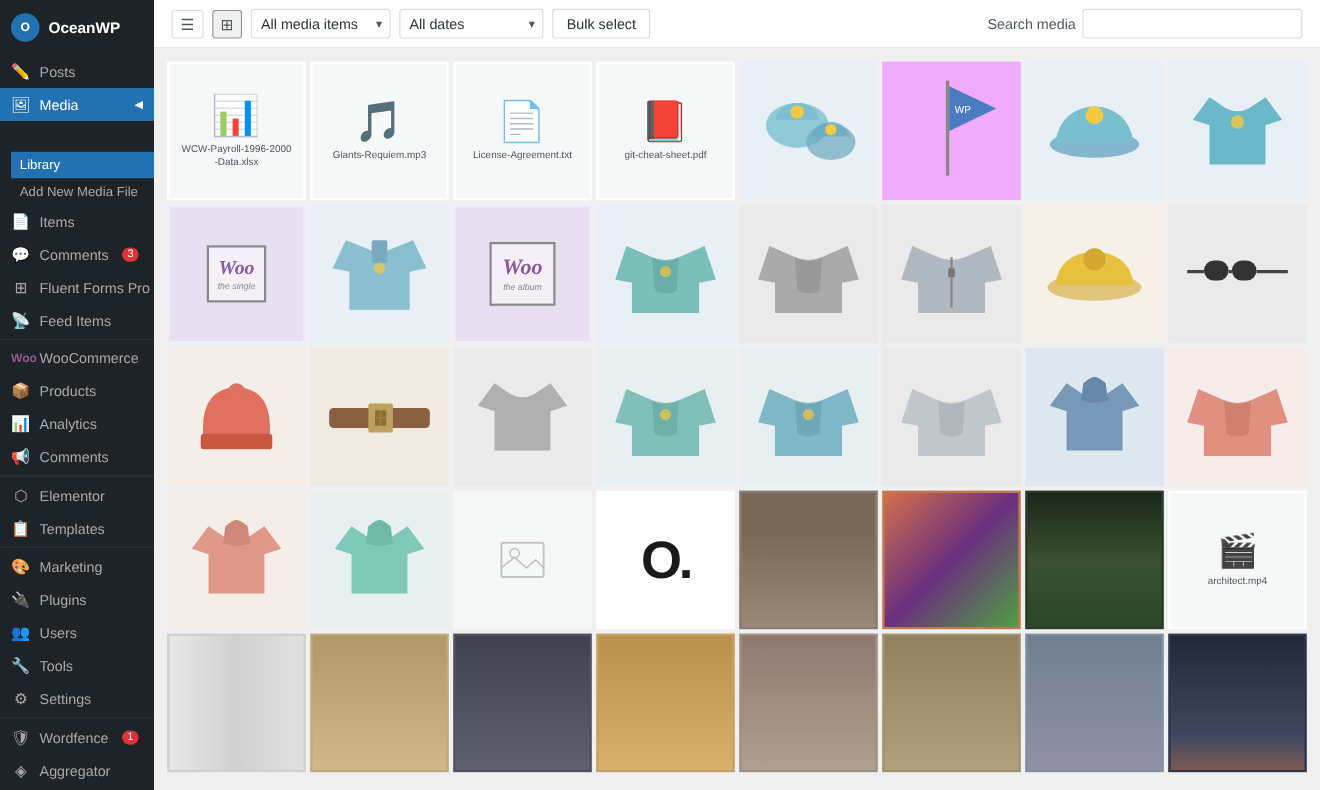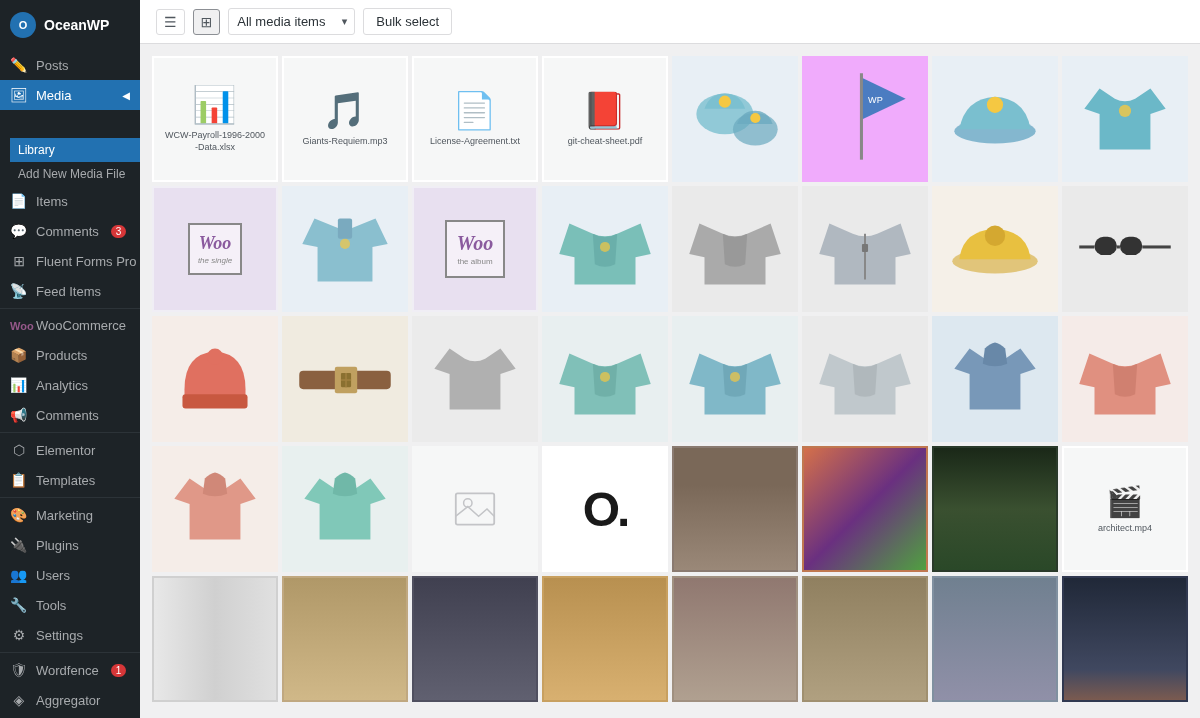--- a/index.html
+++ b/index.html
@@ -320,23 +320,34 @@
     <div class="select-wrap">
       <select>
         <option>All media items</option>
         <option>Images</option>
         <option>Audio</option>
         <option>Video</option>
         <option>Documents</option>
       </select>
     </div>
 
+    <div class="select-wrap">
+      <select>
+        <option>All dates</option>
+        <option>January 2024</option>
+        <option>December 2023</option>
+      </select>
+    </div>
 
     <button class="bulk-select-btn">Bulk select</button>
 
+    <div class="search-wrap">
+      <label class="search-label">Search media</label>
+      <input type="text" class="search-input" style="">
+    </div>
   </div>
 
   <div id="media-area">
     <div class="media-grid">
 
       <div class="media-item">
         <div class="file-icon">
           <span class="icon-shape" style="color:#217346;">📊</span>
           <div class="file-name">WCW-Payroll-1996-2000-Data.xlsx</div>
         </div>
@@ -403,21 +414,21 @@
         <svg viewBox="0 0 120 120" xmlns="http://www.w3.org/2000/svg" width="100%" height="100%">
           <path d="M30 30 L18 55 L33 58 L33 92 L87 92 L87 58 L102 55 L90 30 L70 38 L60 42 L50 38 Z" fill="#8abfcf"></path>
           <rect x="53" y="30" width="14" height="20" rx="2" fill="#7aaabf"></rect>
           <circle cx="60" cy="55" r="5" fill="#f5c842" opacity="0.7"></circle>
         </svg>
       </div>
       <div class="media-item" style="background:#f0eef5;">
         <div style="display:flex;align-items:center;justify-content:center;height:100%;background:#e8e0f0;">
           <div style="border:2px solid #888;padding:10px;text-align:center;background:#f5f0f8;">
             <div style="font-size:20px;font-weight:bold;color:#8a5a9e;font-family:serif;font-style:italic;">Woo</div>
-            <div style="font-size:8px;color:#888;margin-top:2px;">the album</div>
+            <div style="font-size:8px;color:#888;margin-top:2px;font-style:italic;">the album</div>
           </div>
         </div>
       </div>
       <div class="media-item" style="background:#e8eff5;">
         <svg viewBox="0 0 120 120" xmlns="http://www.w3.org/2000/svg" width="100%" height="100%">
           <path d="M25 35 L15 65 L30 68 L30 95 L90 95 L90 68 L105 65 L95 35 L72 45 Q60 50 48 45 Z" fill="#7abfb8"></path>
           <path d="M48 45 Q60 52 72 45 L70 75 Q60 80 50 75 Z" fill="#6aafaa"></path>
           <circle cx="60" cy="58" r="5" fill="#f5c842" opacity="0.7"></circle>
         </svg>
       </div>

